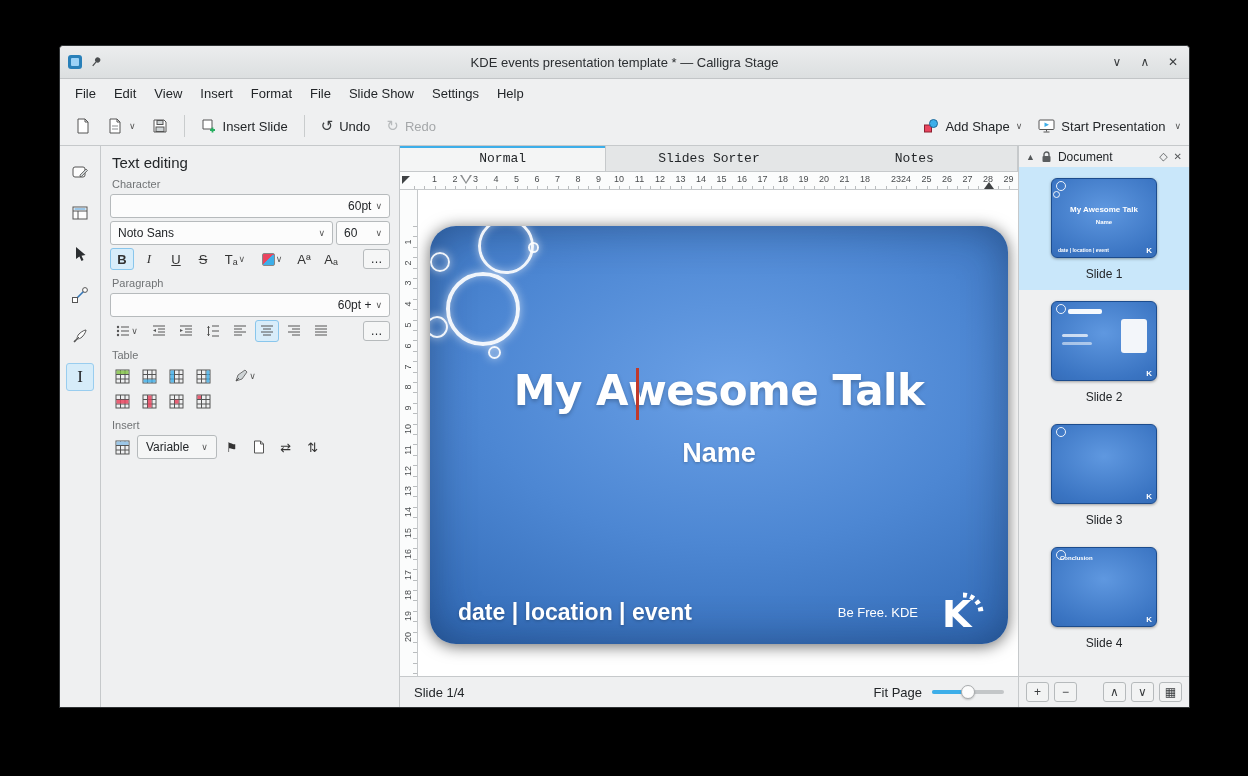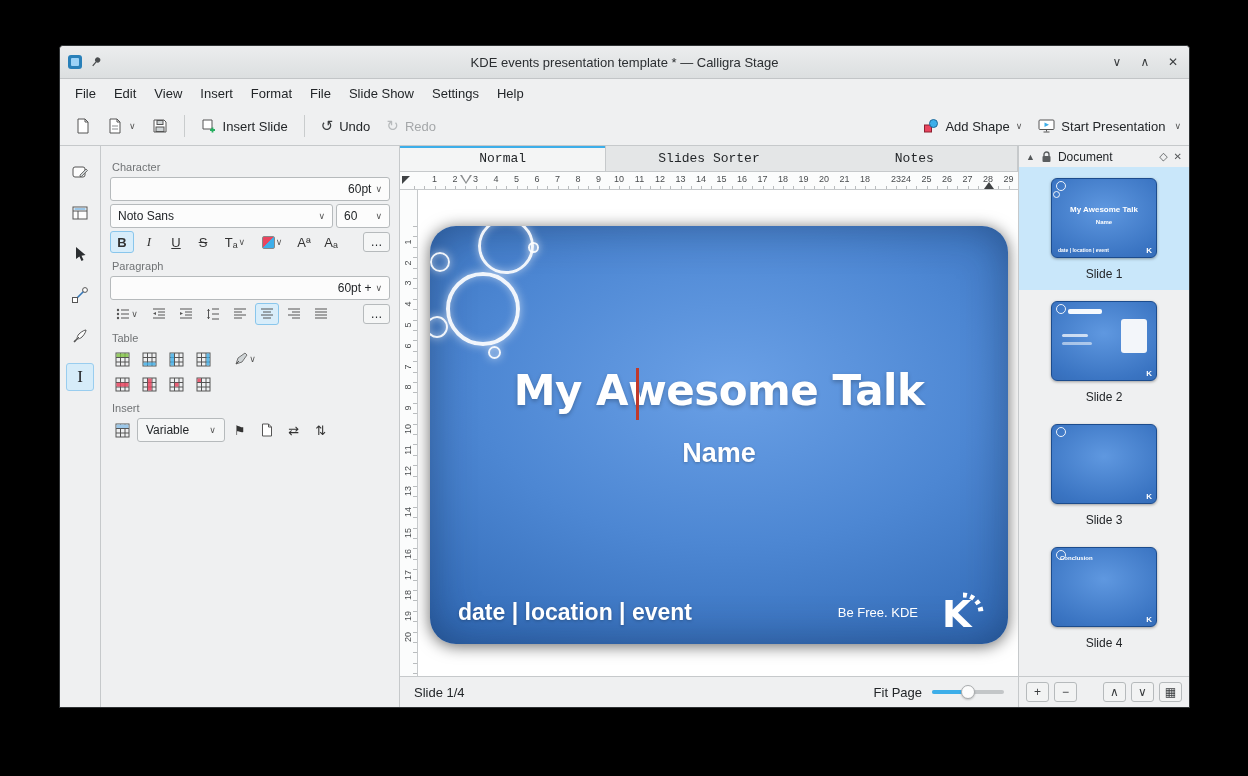--- a/index.html
+++ b/index.html
@@ -45,21 +45,21 @@
   .row { display:flex; align-items:center; gap:3px; margin:3px 0; }
   .combo { height:24px; border:1px solid #b6babc; border-radius:3px; background:#fcfcfc; display:flex; align-items:center; padding:0 7px; font-size:12px; gap:4px; }
   .combo.full { flex:1; }
   .combo .val-right { margin-left:auto; }
   .ibtn { min-width:24px; height:22px; display:flex; align-items:center; justify-content:center; font-size:13px; color:#333; border:1px solid transparent; border-radius:3px; gap:1px; }
   .ibtn.pressed { border-color:#89c6ec; background:#d8edfa; }
   .ibtn .u { text-decoration:underline; }
   .ibtn .st { text-decoration:line-through; }
   .more-btn { margin-left:auto; width:27px; height:20px; border:1px solid #b6babc; border-radius:3px; background:#f5f6f6; display:flex; align-items:center; justify-content:center; font-size:12px; }
   .color-chip { width:13px; height:13px; border-radius:2px; background:linear-gradient(135deg,#e9455f 0 50%,#3daee9 50% 100%); border:1px solid #888; }
-  .combo-btn { height:24px; border:1px solid #b6babc; border-radius:3px; background:#f5f6f6; display:flex; align-items:center; gap:20px; padding:0 8px; font-size:12px; }
+  .combo-btn { height:24px; border:1px solid #b6babc; border-radius:3px; background:#f5f6f6; display:flex; align-items:center; gap:12px; padding:0 8px; font-size:12px; }
 
   
   .center { flex:1; min-width:0; display:flex; flex-direction:column; }
   .tabs { height:26px; flex:0 0 26px; display:flex; border-bottom:1px solid #c6c9cb; background:#e4e6e7;font-family:Liberation Mono, monospace; }
   .tab { flex:1; display:flex; align-items:center; justify-content:center; font-size:13px; border-right:1px solid #c6c9cb; background:#e4e6e7; }
   .tab.active { background:#f4f5f5; box-shadow:inset 0 2px 0 #3daee9; }
 
   .ruler-h { height:18px; flex:0 0 18px; background:#fbfcfc; border-bottom:1px solid #c6c9cb; position:relative; font-size:9px; color:#4a4d4f; overflow:hidden;
     background-image:repeating-linear-gradient(to right,#b9bcbe 0 1px,transparent 1px 10.25px); background-size:100% 4px; background-position:14px 14px; background-repeat:no-repeat, repeat; background-color:#fbfcfc; }
   .rh-num { position:absolute; top:2px; transform:translateX(-50%); }
@@ -261,20 +261,21 @@
             <path d="M3 15c4-1 2-5 5-8s6-4 7-4c0 1-1 4-4 7s-7 1-8 5z" fill="#fdfdfd" stroke="#555"></path>
             <path d="M3 15l5-5" stroke="#555"></path>
           </svg>
         </span>
       <span class="tool active">
           <span style="font-family:'Liberation Serif',serif;font-size:17px;">I</span>
         </span>
     </div>
 
     <div class="options">
+      <div class="panel-title">Text editing</div>
 
       <div class="sec-label">Character</div>
       <div class="row">
         <div class="combo full">
           <span class="val-right">60pt</span>
           <span class="arrow">∨</span>
         </div>
       </div>
       <div class="row">
         <div class="combo full">

